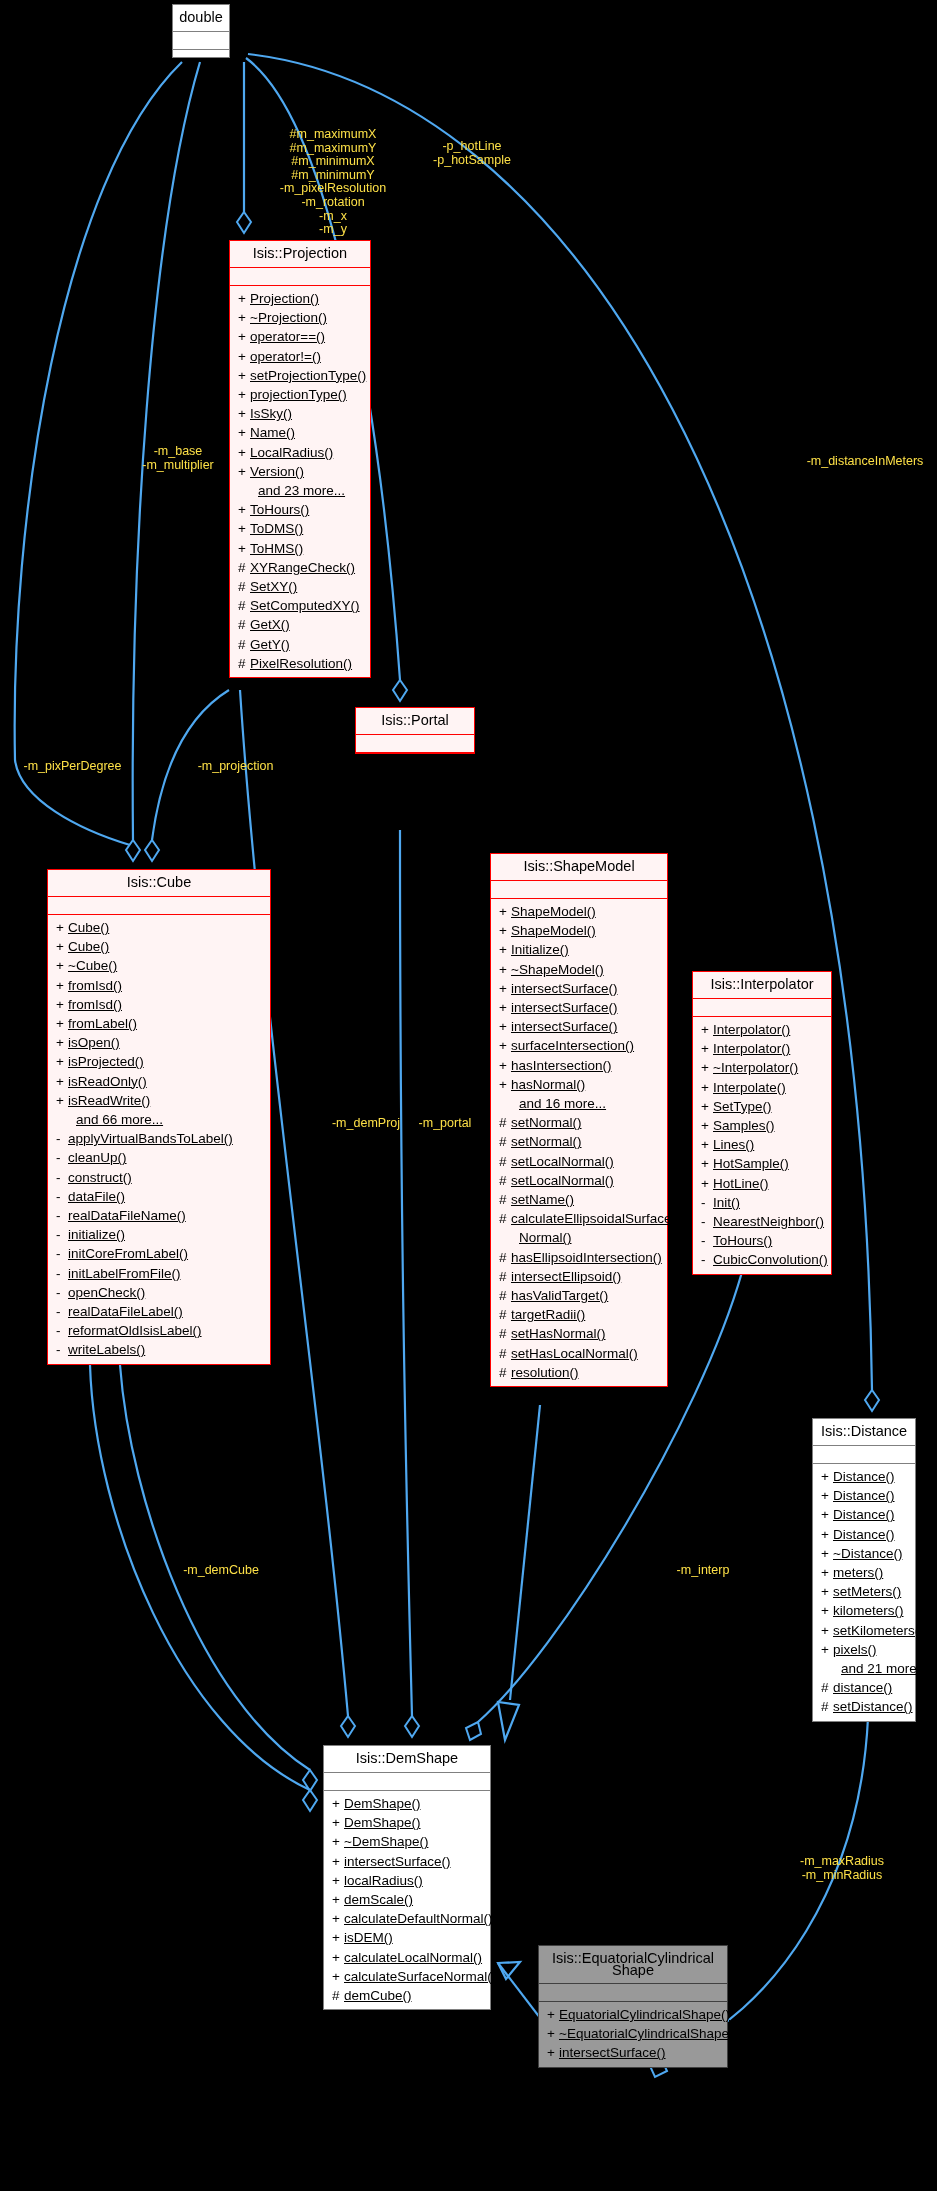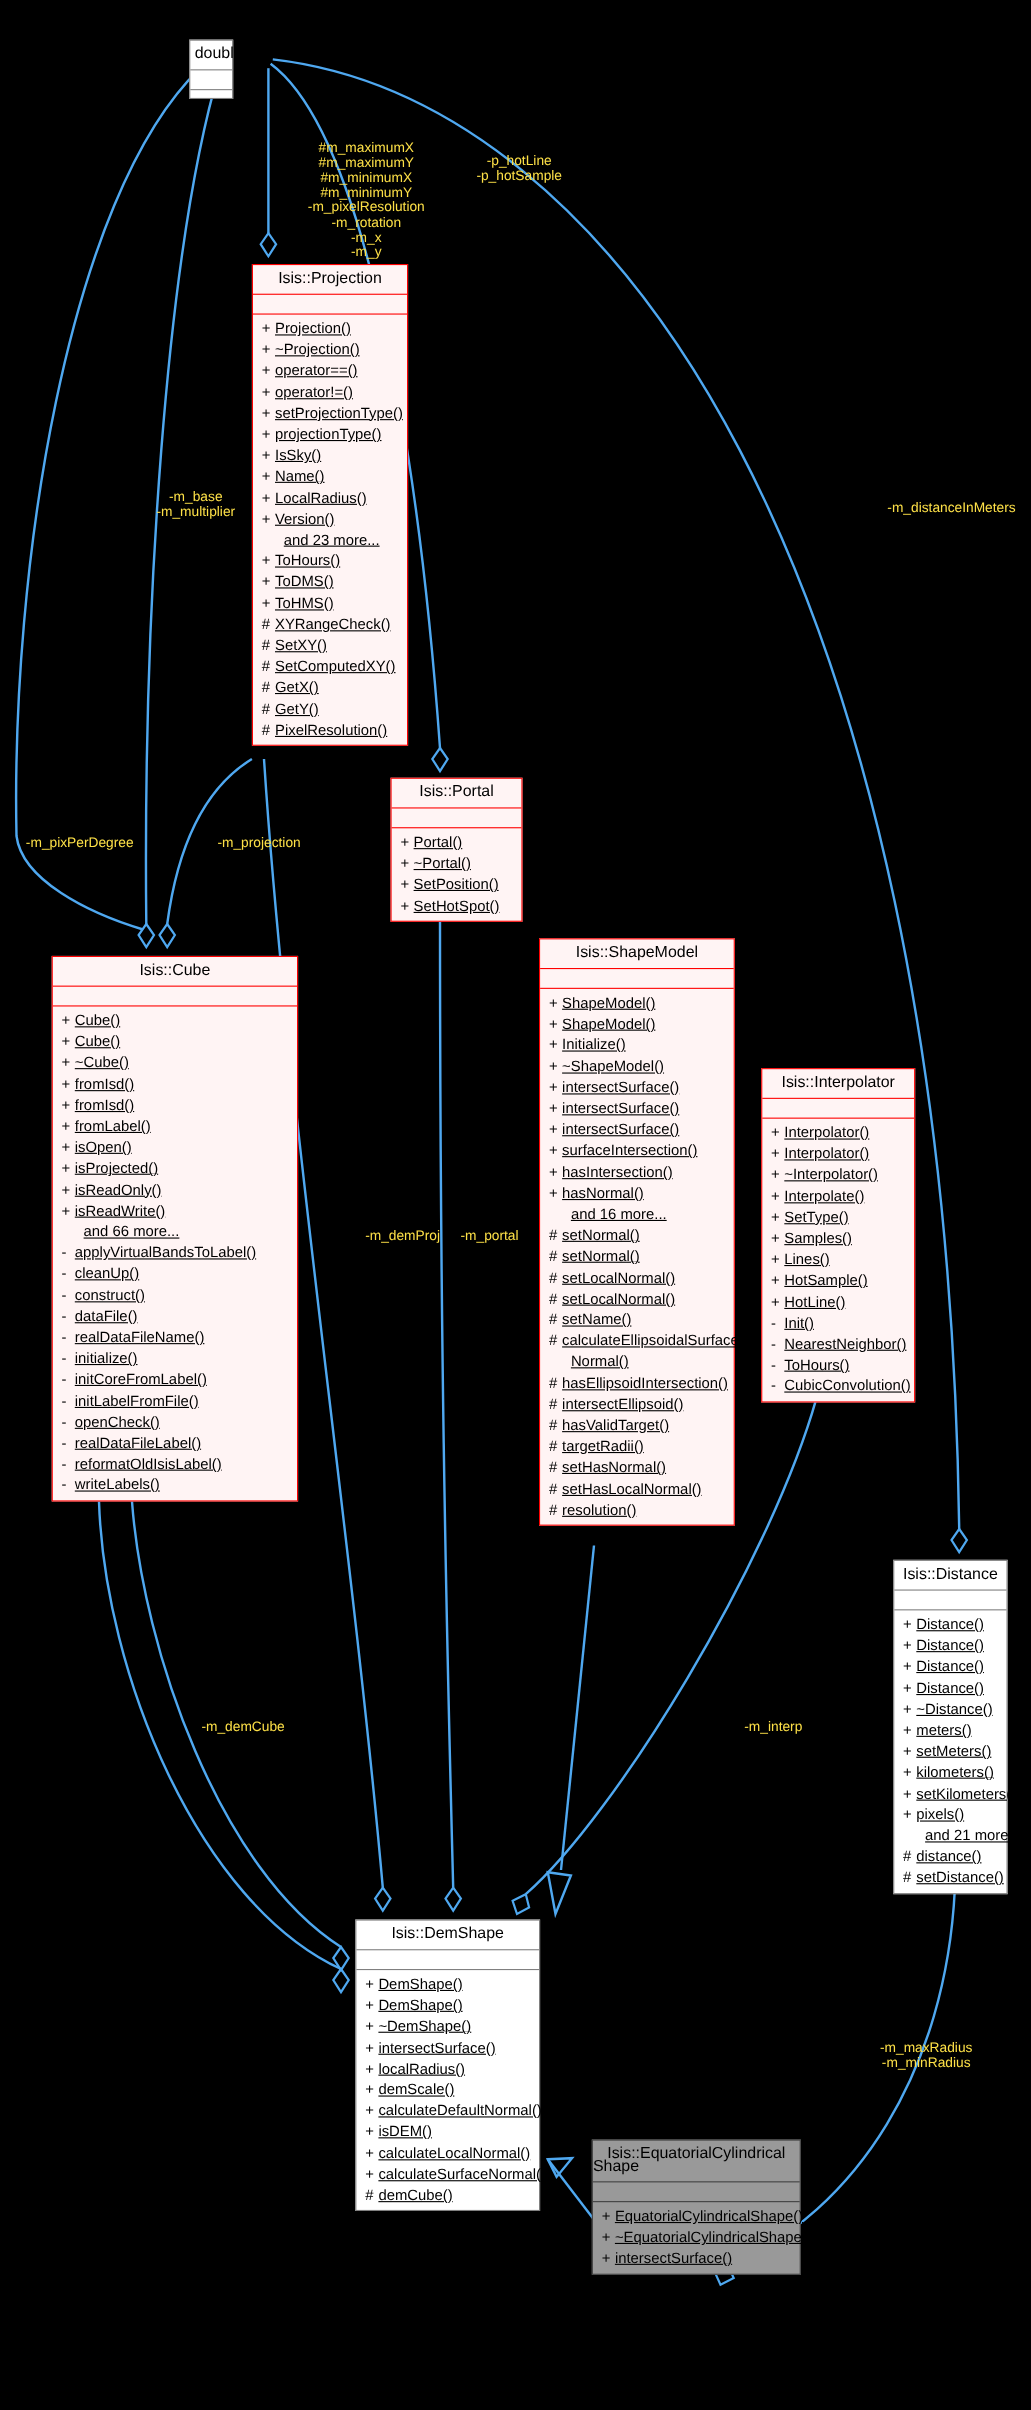--- a/index.html
+++ b/index.html
@@ -135,21 +135,21 @@
     <path class="dia" d="M 478,1722 L 481,1734 L 470,1740 L 466,1728 Z"></path>
 
     <path class="e" d="M 868,1718 C 860,1880 780,2010 662,2060"></path>
     <path class="dia" d="M 662,2060 L 667,2071 L 655,2077 L 650,2066 Z"></path>
 
     <path class="e" d="M 498,1963 L 570,2057"></path>
     <path class="arrowhd" d="M 498,1963 L 520,1962 L 506,1979 Z"></path>
   </svg>
 
   <div id="nodes-host">
-      <div class="node plain" style="left: 172px; top: 4px; width: 40px; margin-top: 32px;">
+      <div class="node plain" style="left: 172px; top: 4px; width: 58px;">
         <div class="node-title">double</div>
         <div class="node-attrs"></div>
         <div class="node-methods"></div>
       </div>
       <div class="node" style="left: 229px; top: 240px; width: 142px;">
         <div class="node-title">Isis::Projection</div>
         <div class="node-attrs"></div>
         <div class="node-methods">
           <div class="member"><span class="vis">+</span><span>Projection()</span></div>
           <div class="member"><span class="vis">+</span><span>~Projection()</span></div>
@@ -169,26 +169,20 @@
           <div class="member"><span class="vis">#</span><span>SetXY()</span></div>
           <div class="member"><span class="vis">#</span><span>SetComputedXY()</span></div>
           <div class="member"><span class="vis">#</span><span>GetX()</span></div>
           <div class="member"><span class="vis">#</span><span>GetY()</span></div>
           <div class="member"><span class="vis">#</span><span>PixelResolution()</span></div>
         </div>
       </div>
       <div class="node" style="left: 355px; top: 707px; width: 120px;">
         <div class="node-title">Isis::Portal</div>
         <div class="node-attrs"></div>
-        <div class="node-methods">
-          <div class="member"><span class="vis">+</span><span>Portal()</span></div>
-          <div class="member"><span class="vis">+</span><span>~Portal()</span></div>
-          <div class="member"><span class="vis">+</span><span>SetPosition()</span></div>
-          <div class="member"><span class="vis">+</span><span>SetHotSpot()</span></div>
-        </div>
       </div>
       <div class="node" style="left: 47px; top: 869px; width: 224px;">
         <div class="node-title">Isis::Cube</div>
         <div class="node-attrs"></div>
         <div class="node-methods">
           <div class="member"><span class="vis">+</span><span>Cube()</span></div>
           <div class="member"><span class="vis">+</span><span>Cube()</span></div>
           <div class="member"><span class="vis">+</span><span>~Cube()</span></div>
           <div class="member"><span class="vis">+</span><span>fromIsd()</span></div>
           <div class="member"><span class="vis">+</span><span>fromIsd()</span></div>
@@ -294,21 +288,21 @@
           <div class="member"><span class="vis">+</span><span>calculateDefaultNormal()</span></div>
           <div class="member"><span class="vis">+</span><span>isDEM()</span></div>
           <div class="member"><span class="vis">+</span><span>calculateLocalNormal()</span></div>
           <div class="member"><span class="vis">+</span><span>calculateSurfaceNormal()</span></div>
           <div class="member"><span class="vis">#</span><span>demCube()</span></div>
         </div>
       </div>
       <div class="node gray" style="left: 538px; top: 1945px; width: 190px;">
         <div style="border-bottom: 1px solid rgb(64, 64, 64);">
           <div class="node-title" style="border-bottom: none; padding-bottom: 0px;">Isis::EquatorialCylindrical</div>
-          <div style="text-align: left; color: rgb(0, 0, 0); font-size: 14.5px; line-height: 17px; margin-top: -5px; padding-bottom: 4px;">Shape</div>
+          <div style="text-align: center; color: rgb(0, 0, 0); font-size: 14.5px; line-height: 17px; margin-top: -5px; padding-bottom: 4px;">Shape</div>
         </div>
         <div class="node-attrs"></div>
         <div class="node-methods">
           <div class="member"><span class="vis">+</span><span>EquatorialCylindricalShape()</span></div>
           <div class="member"><span class="vis">+</span><span>~EquatorialCylindricalShape()</span></div>
           <div class="member"><span class="vis">+</span><span>intersectSurface()</span></div>
         </div>
       </div>
     </div>
 

